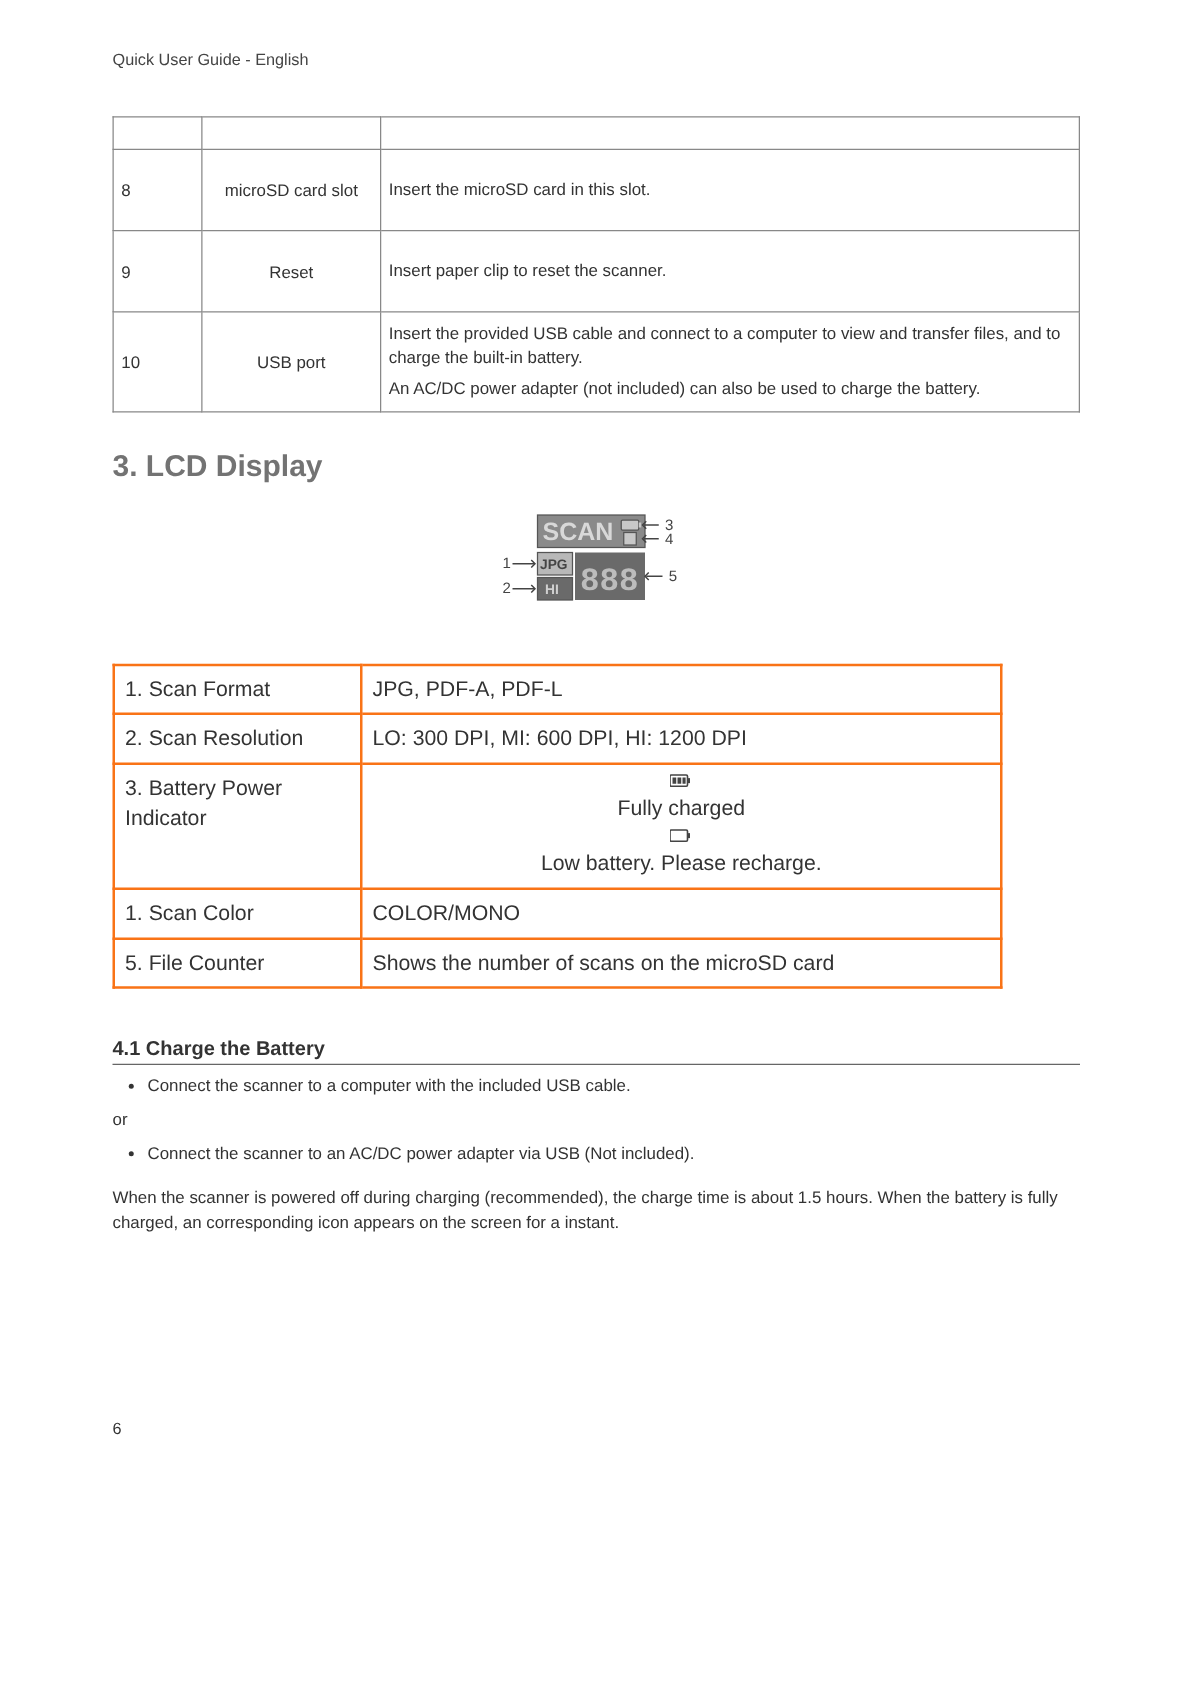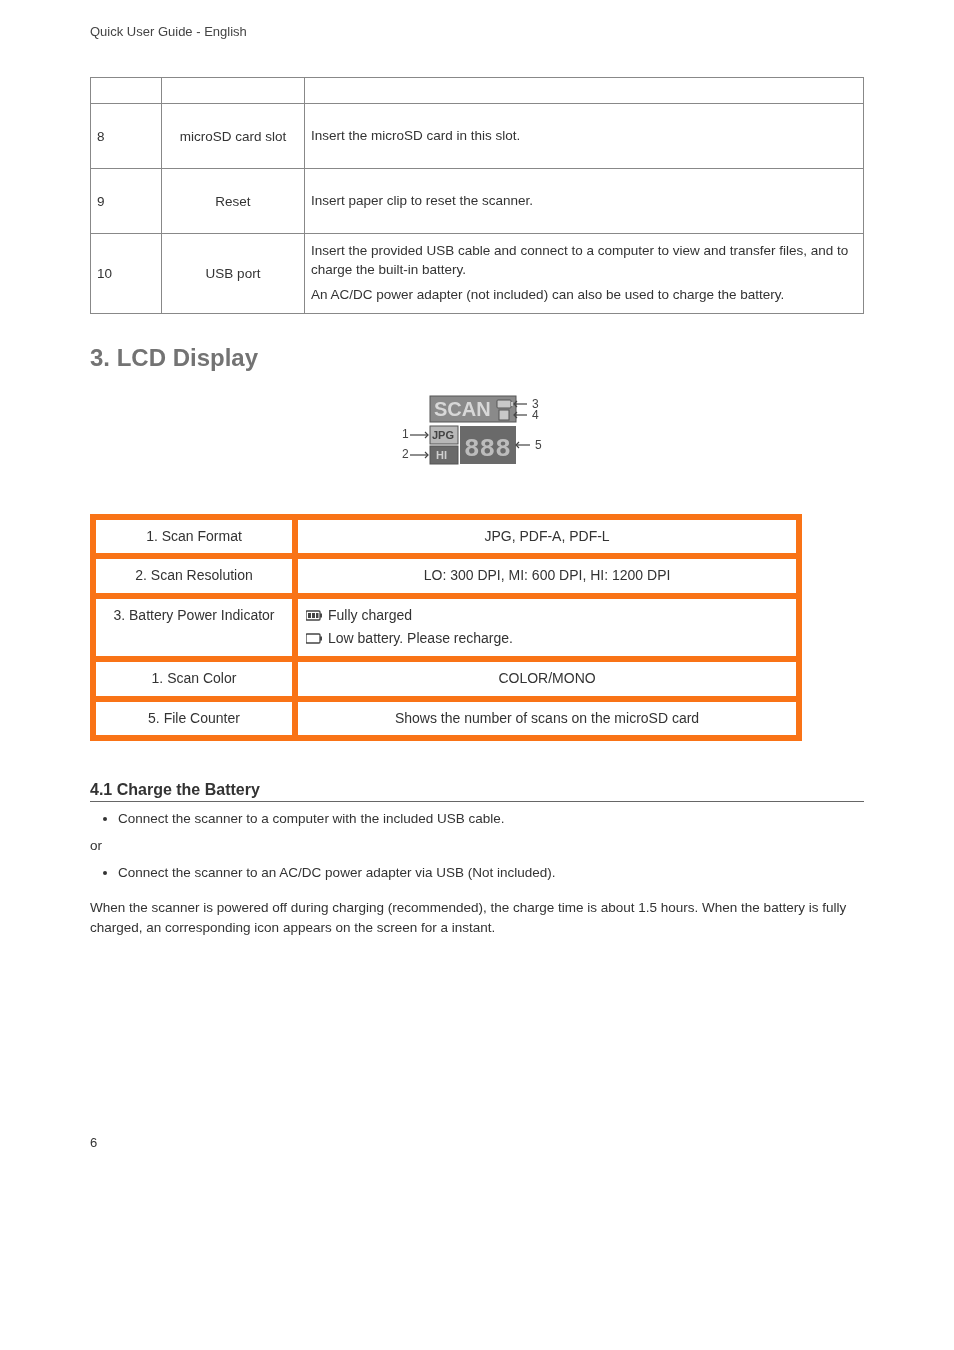--- a/index.html
+++ b/index.html
@@ -5,21 +5,21 @@
   body {
     margin: 0;
     padding: 0;
     background: #fff;
     font-family: Verdana, Arial, sans-serif;
     color: #333;
   }
   .page {
     width: 954px;
     height: 1184px;
-    padding: 24px 90px 40px 90px;
+    padding: 40px 90px 40px 90px;
     box-sizing: border-box;
     position: relative;
   }
   .header {
     font-size: 13px;
     color: #444;
     margin-bottom: 38px;
   }
   table.hw {
     border-collapse: collapse;
@@ -58,29 +58,28 @@
   .lcd-figure {
     text-align: center;
     margin: 10px 0 30px 0;
   }
   table.lcd {
     border-collapse: collapse;
     width: 92%;
     margin-bottom: 40px;
   }
   table.lcd td {
-    border: 6px solid #f97316;
+    border: 2px solid #f97316;
     padding: 7px 8px;
-    font-size: 14px;
+    font-size: 17px;
     vertical-align: top;
     line-height: 1.4;
-    text-align: center;
   }
   table.lcd td.lcol { width: 180px; }
-  .batt-line { display: flex; align-items: center; gap: 4px; }
+  .batt-line { display: flex; align-items: center; gap: 4px; flex-direction: column; }
   h3.subsection {
     font-size: 16px;
     font-weight: bold;
     margin: 20px 0 4px 0;
     border-bottom: 1.5px solid #666;
     padding-bottom: 2px;
   }
   p.body {
     font-size: 13.5px;
     line-height: 1.5;

